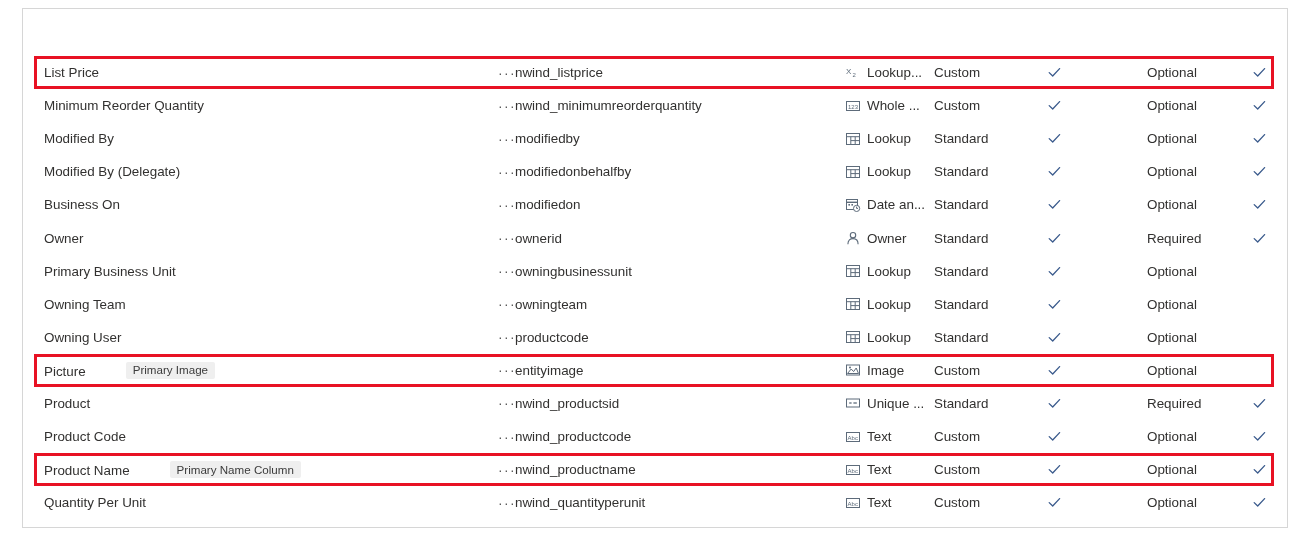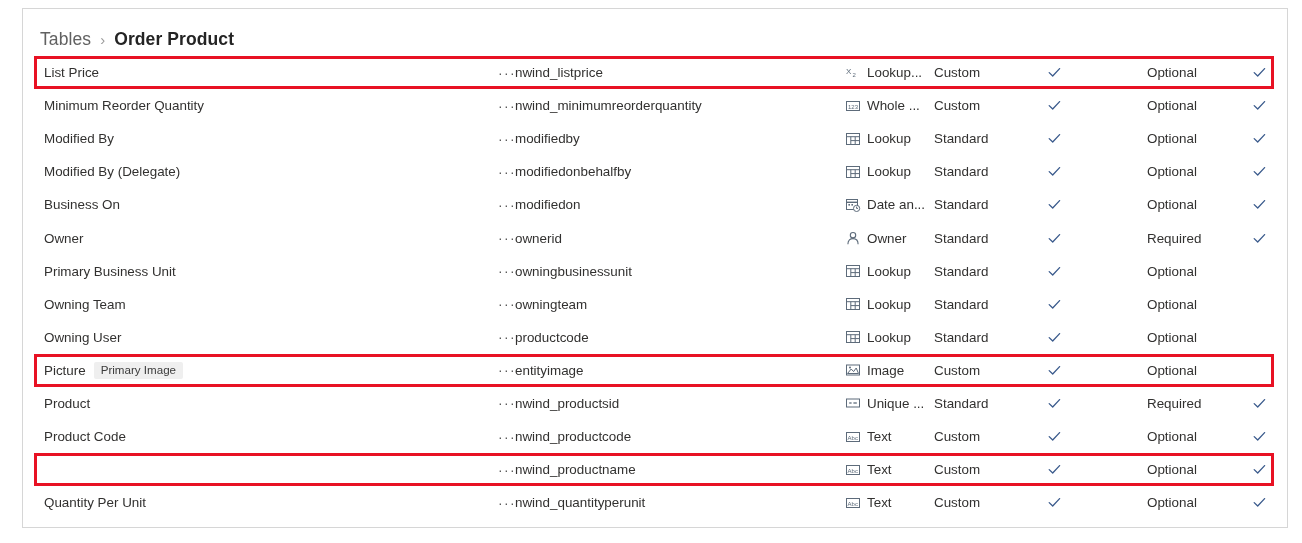--- a/index.html
+++ b/index.html
@@ -69,32 +69,33 @@
     display: flex;
     align-items: center;
     font-size: 13.4px;
     color: #323130;
   }
 
   .c-display {
     position: absolute;
     left: 21px;
     display: flex;
-    align-items: center;
+    align-items: flex-end;
     gap: 8px;
     white-space: nowrap;
   }
   .badge {
     display: inline-block;
     background: #efefef;
     color: #3b3b3b;
     font-size: 11.6px;
     padding: 2.5px 7px 3px 7px;
     border-radius: 2px;
     line-height: 1;
+    margin-left: 32px;
   }
 
   .c-ellipsis {
     position: absolute;
     left: 474px;
     width: 20px;
     text-align: center;
     color: #5a5a5a;
     font-size: 14px;
     letter-spacing: 1.4px;
@@ -165,25 +166,20 @@
     border: 3px solid #e81123;
     box-sizing: border-box;
     pointer-events: none;
   }
 </style>
 </head>
 <body>
 
 <div id="panel">
 
-  <div id="breadcrumb">
-    <span class="crumb-parent">Tables</span>
-    <span class="crumb-sep">›</span>
-    <span class="crumb-current">Order Product</span>
-  </div>
 
   <div id="grid">
       <div class="row">
         <div class="c-display">
           <span>List Price</span>
         </div>
         <div class="c-ellipsis">···</div>
         <div class="c-logical">nwind_listprice</div>
         <div class="c-type">
           <span class="ticon">
@@ -558,20 +554,24 @@
         <div class="c-req">Optional</div>
         <div class="c-chk2">
           <span class="tick">
             <svg width="13" height="13" viewBox="0 0 13 13">
               <path d="M1.2 6.6 L4.7 10.0 L11.6 2.6" fill="none" stroke="#3a5a8c" stroke-width="1.3" stroke-linecap="round" stroke-linejoin="round"></path>
             </svg>
           </span>
         </div>
       </div>
       <div class="row">
+        <div class="c-display">
+          <span>Product Name</span>
+          <span class="badge">Primary Name Column</span>
+        </div>
         <div class="c-ellipsis">···</div>
         <div class="c-logical">nwind_productname</div>
         <div class="c-type">
           <span class="ticon">
             <svg width="15" height="14" viewBox="0 0 15 14">
               <rect x="0.5" y="2.5" width="13" height="9" fill="none" stroke="#5d6b7a" stroke-width="1"></rect>
               <text x="1.6" y="9.6" font-family="Liberation Sans, sans-serif" font-size="6" fill="#5d6b7a">Abc</text>
             </svg>
           </span>
           <span>Text</span>

